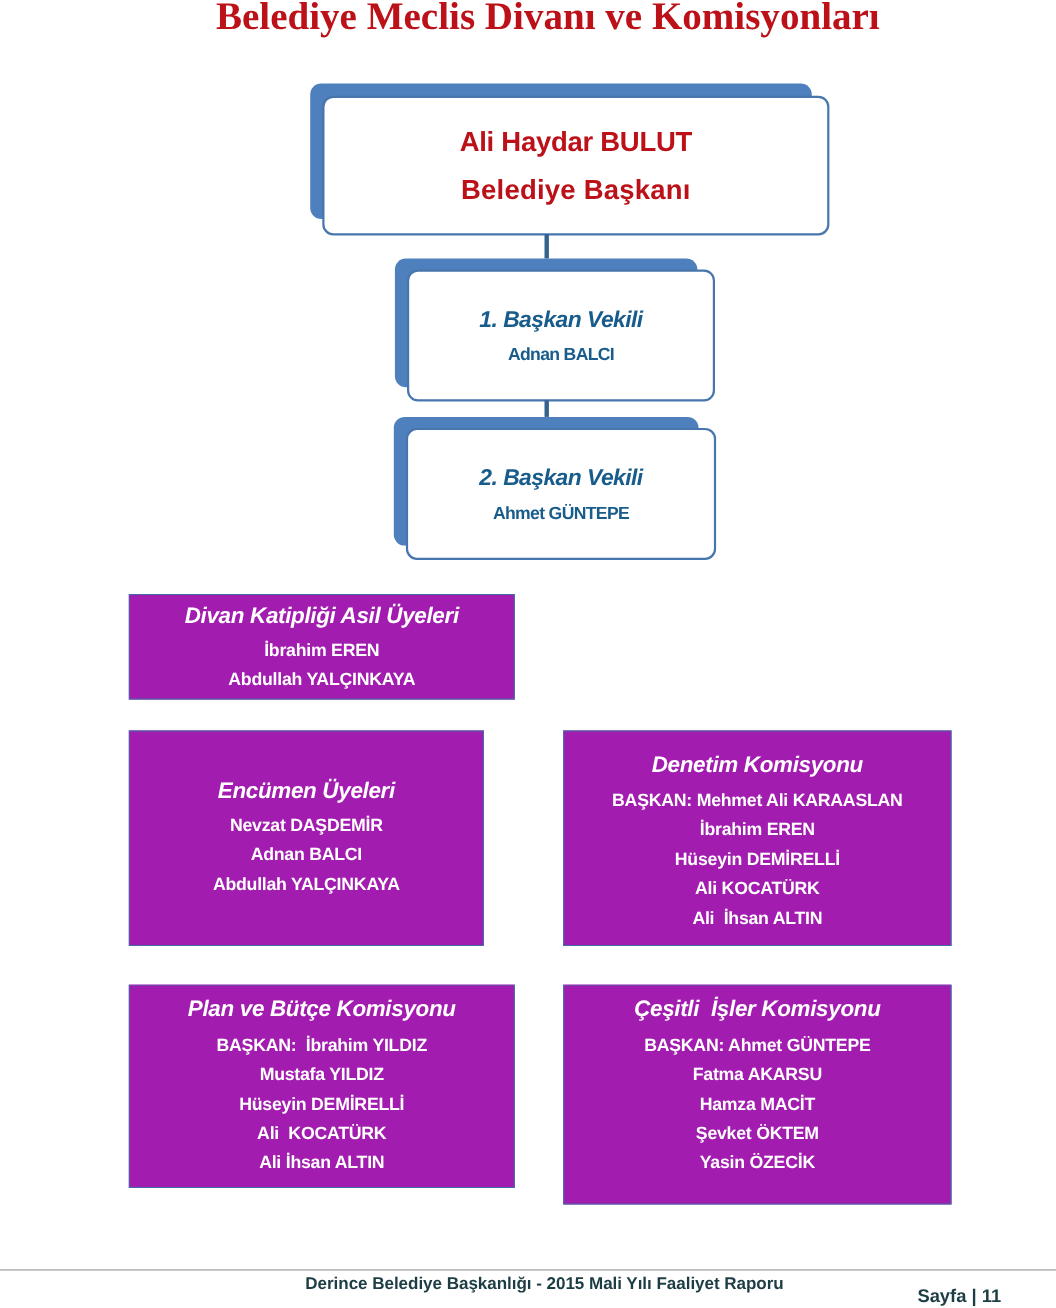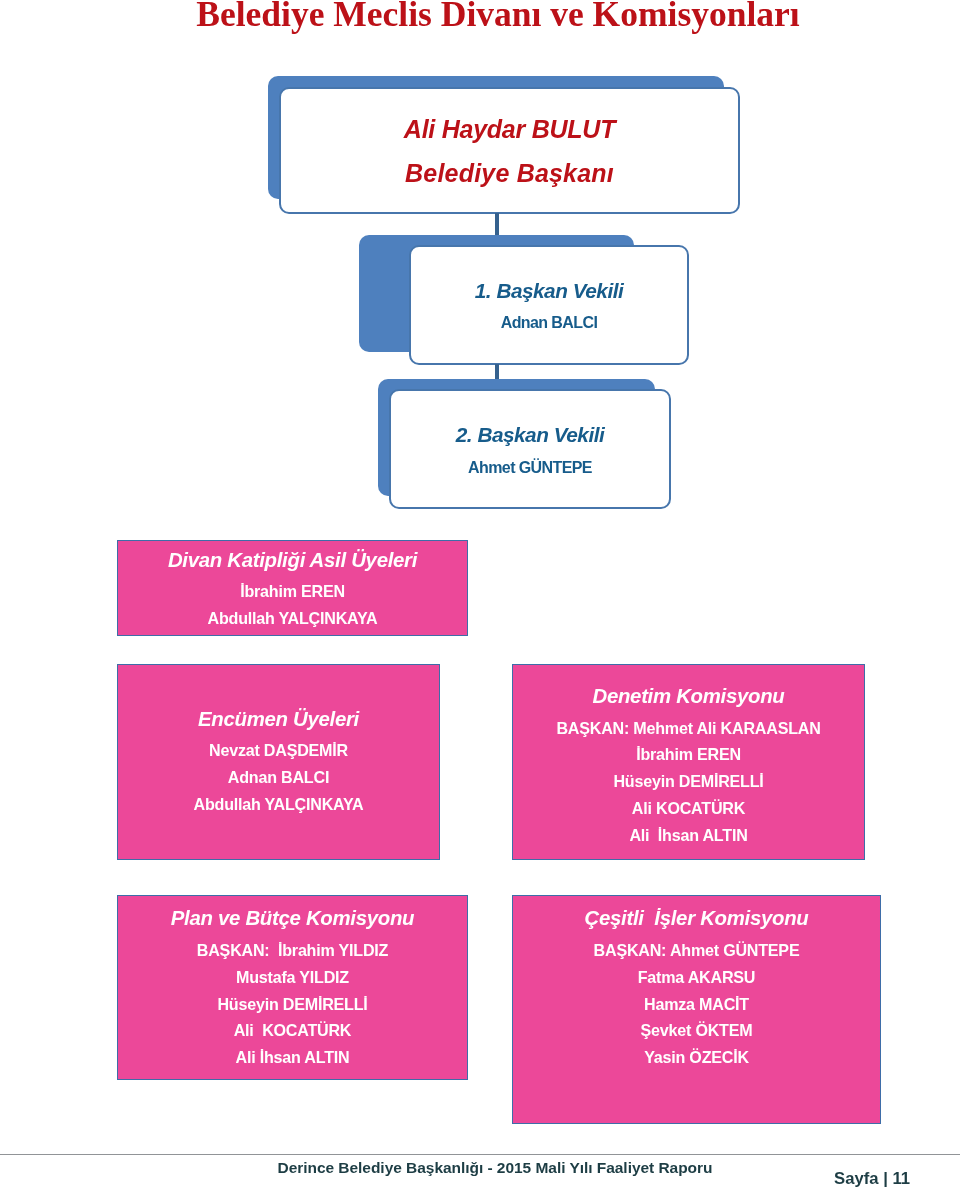--- a/index.html
+++ b/index.html
@@ -17,61 +17,61 @@
   .rbox .shadow{position:absolute;left:0;top:0;border-radius:10px;background:#4E80BE;}
   .rbox .face{position:absolute;border-radius:10px;background:#ffffff;
       border:2.3px solid #4776AC;box-sizing:border-box;white-space:pre;}
   .rbox .ln{position:absolute;left:0;width:100%;text-align:center;line-height:0;}
   .rbox .l1{font-weight:bold;}
   .rbox .l2{font-weight:bold;}
 
   .vline{position:absolute;background:#35618E;}
 
   
-  .fbox{position:absolute;background:#ec4899;color:#ffffff;white-space:pre;
+  .fbox{position:absolute;background:#a21caf;color:#ffffff;white-space:pre;
       box-shadow:inset 0 0 0 1px #3E6DA8;}
   .fbox .ln{position:absolute;left:0;width:100%;text-align:center;line-height:0;}
   .fbox .hd{font-weight:bold;font-style:italic;font-size:20.4px;letter-spacing:-0.3px;}
   .fbox .mb{font-weight:bold;font-size:16.1px;letter-spacing:-0.22px;}
 
   
   #frule{position:absolute;left:0;top:1153.6px;width:960px;height:1.4px;background:#919497;}
   #ftext{position:absolute;left:15px;top:1168.3px;width:960px;text-align:center;line-height:0;
      font-weight:bold;font-size:15.5px;letter-spacing:-0.04px;color:#1D3D44;white-space:pre;}
   #fpage{position:absolute;left:834px;top:1178.5px;line-height:0;
      font-weight:bold;font-size:16.7px;letter-spacing:0px;color:#1D3D44;white-space:pre;}
 </style>
 </head>
 <body>
 
 <div class="page">
 
   <div id="title">Belediye Meclis Divanı ve Komisyonları</div>
 
-  <div class="rbox" id="box-mayor" style="left:268px;top:76px;width:472px;height:138px;font-style:italic;">
+  <div class="rbox" id="box-mayor" style="left:282px;top:76px;width:472px;height:138px;">
     <div class="shadow" style="width:456px;height:123px;"></div>
     <div class="face" style="left:11px;top:11px;width:461px;height:127px;">
       <div class="ln l1" style="top:39.9px;font-size:25px;letter-spacing:-0.25px;color:#BC1118;">Ali Haydar BULUT</div>
       <div class="ln l2" style="top:83.9px;font-size:25px;letter-spacing:0.2px;color:#BC1118;">Belediye Başkanı</div>
     </div>
   </div>
 
   <div class="vline" style="left:495.2px;top:213px;width:3.6px;height:22px;"></div>
 
   <div class="rbox" id="box-d1" style="left:359px;top:235px;width:292px;height:131px;">
     <div class="shadow" style="width:275px;height:117px;"></div>
-    <div class="face" style="left:11px;top:10px;width:280px;height:120px;margin-left:39px;">
+    <div class="face" style="left:11px;top:10px;width:280px;height:120px;">
       <div class="ln l1" style="top:43.9px;font-size:20.8px;font-style:italic;letter-spacing:-0.5px;color:#175C8B;">1. Başkan Vekili</div>
       <div class="ln l2" style="top:75.9px;font-size:16px;letter-spacing:-0.6px;color:#175C8B;">Adnan BALCI</div>
     </div>
   </div>
 
   <div class="vline" style="left:495.2px;top:364px;width:3.6px;height:15px;"></div>
 
-  <div class="rbox" id="box-d2" style="left:378px;top:379px;width:295px;height:132px;padding-left:12px;">
+  <div class="rbox" id="box-d2" style="left:358px;top:379px;width:295px;height:132px;padding-left:12px;">
     <div class="shadow" style="width:277px;height:117px;"></div>
     <div class="face" style="left:11px;top:10px;width:282px;height:120px;">
       <div class="ln l1" style="top:44.2px;font-size:20.8px;font-style:italic;letter-spacing:-0.5px;color:#175C8B;">2. Başkan Vekili</div>
       <div class="ln l2" style="top:76.7px;font-size:16px;letter-spacing:-0.6px;color:#175C8B;">Ahmet GÜNTEPE</div>
     </div>
   </div>
 
   <div class="fbox" style="left:117px;top:540px;width:351px;height:96px;">
     <div class="ln hd" style="top:20.0px;">Divan Katipliği Asil Üyeleri</div>
     <div class="ln mb" style="top:51.1px;">İbrahim EREN</div>
@@ -97,21 +97,21 @@
 
   <div class="fbox" style="left:117px;top:895px;width:351px;height:185px;">
     <div class="ln hd" style="top:22.8px;">Plan ve Bütçe Komisyonu</div>
     <div class="ln mb" style="top:55.1px;">BAŞKAN:  İbrahim YILDIZ</div>
     <div class="ln mb" style="top:81.8px;">Mustafa YILDIZ</div>
     <div class="ln mb" style="top:108.6px;">Hüseyin DEMİRELLİ</div>
     <div class="ln mb" style="top:135.3px;">Ali  KOCATÜRK</div>
     <div class="ln mb" style="top:162.1px;">Ali İhsan ALTIN</div>
   </div>
 
-  <div class="fbox" style="left:512px;top:895px;width:353px;height:229px;padding-left:16px;">
+  <div class="fbox" style="left:512px;top:895px;width:353px;height:200px;">
     <div class="ln hd" style="top:22.8px;">Çeşitli  İşler Komisyonu</div>
     <div class="ln mb" style="top:55.1px;">BAŞKAN: Ahmet GÜNTEPE</div>
     <div class="ln mb" style="top:81.8px;">Fatma AKARSU</div>
     <div class="ln mb" style="top:108.6px;">Hamza MACİT</div>
     <div class="ln mb" style="top:135.3px;">Şevket ÖKTEM</div>
     <div class="ln mb" style="top:162.1px;">Yasin ÖZECİK</div>
   </div>
 
   <div id="frule"></div>
   <div id="ftext">Derince Belediye Başkanlığı - 2015 Mali Yılı Faaliyet Raporu</div>

